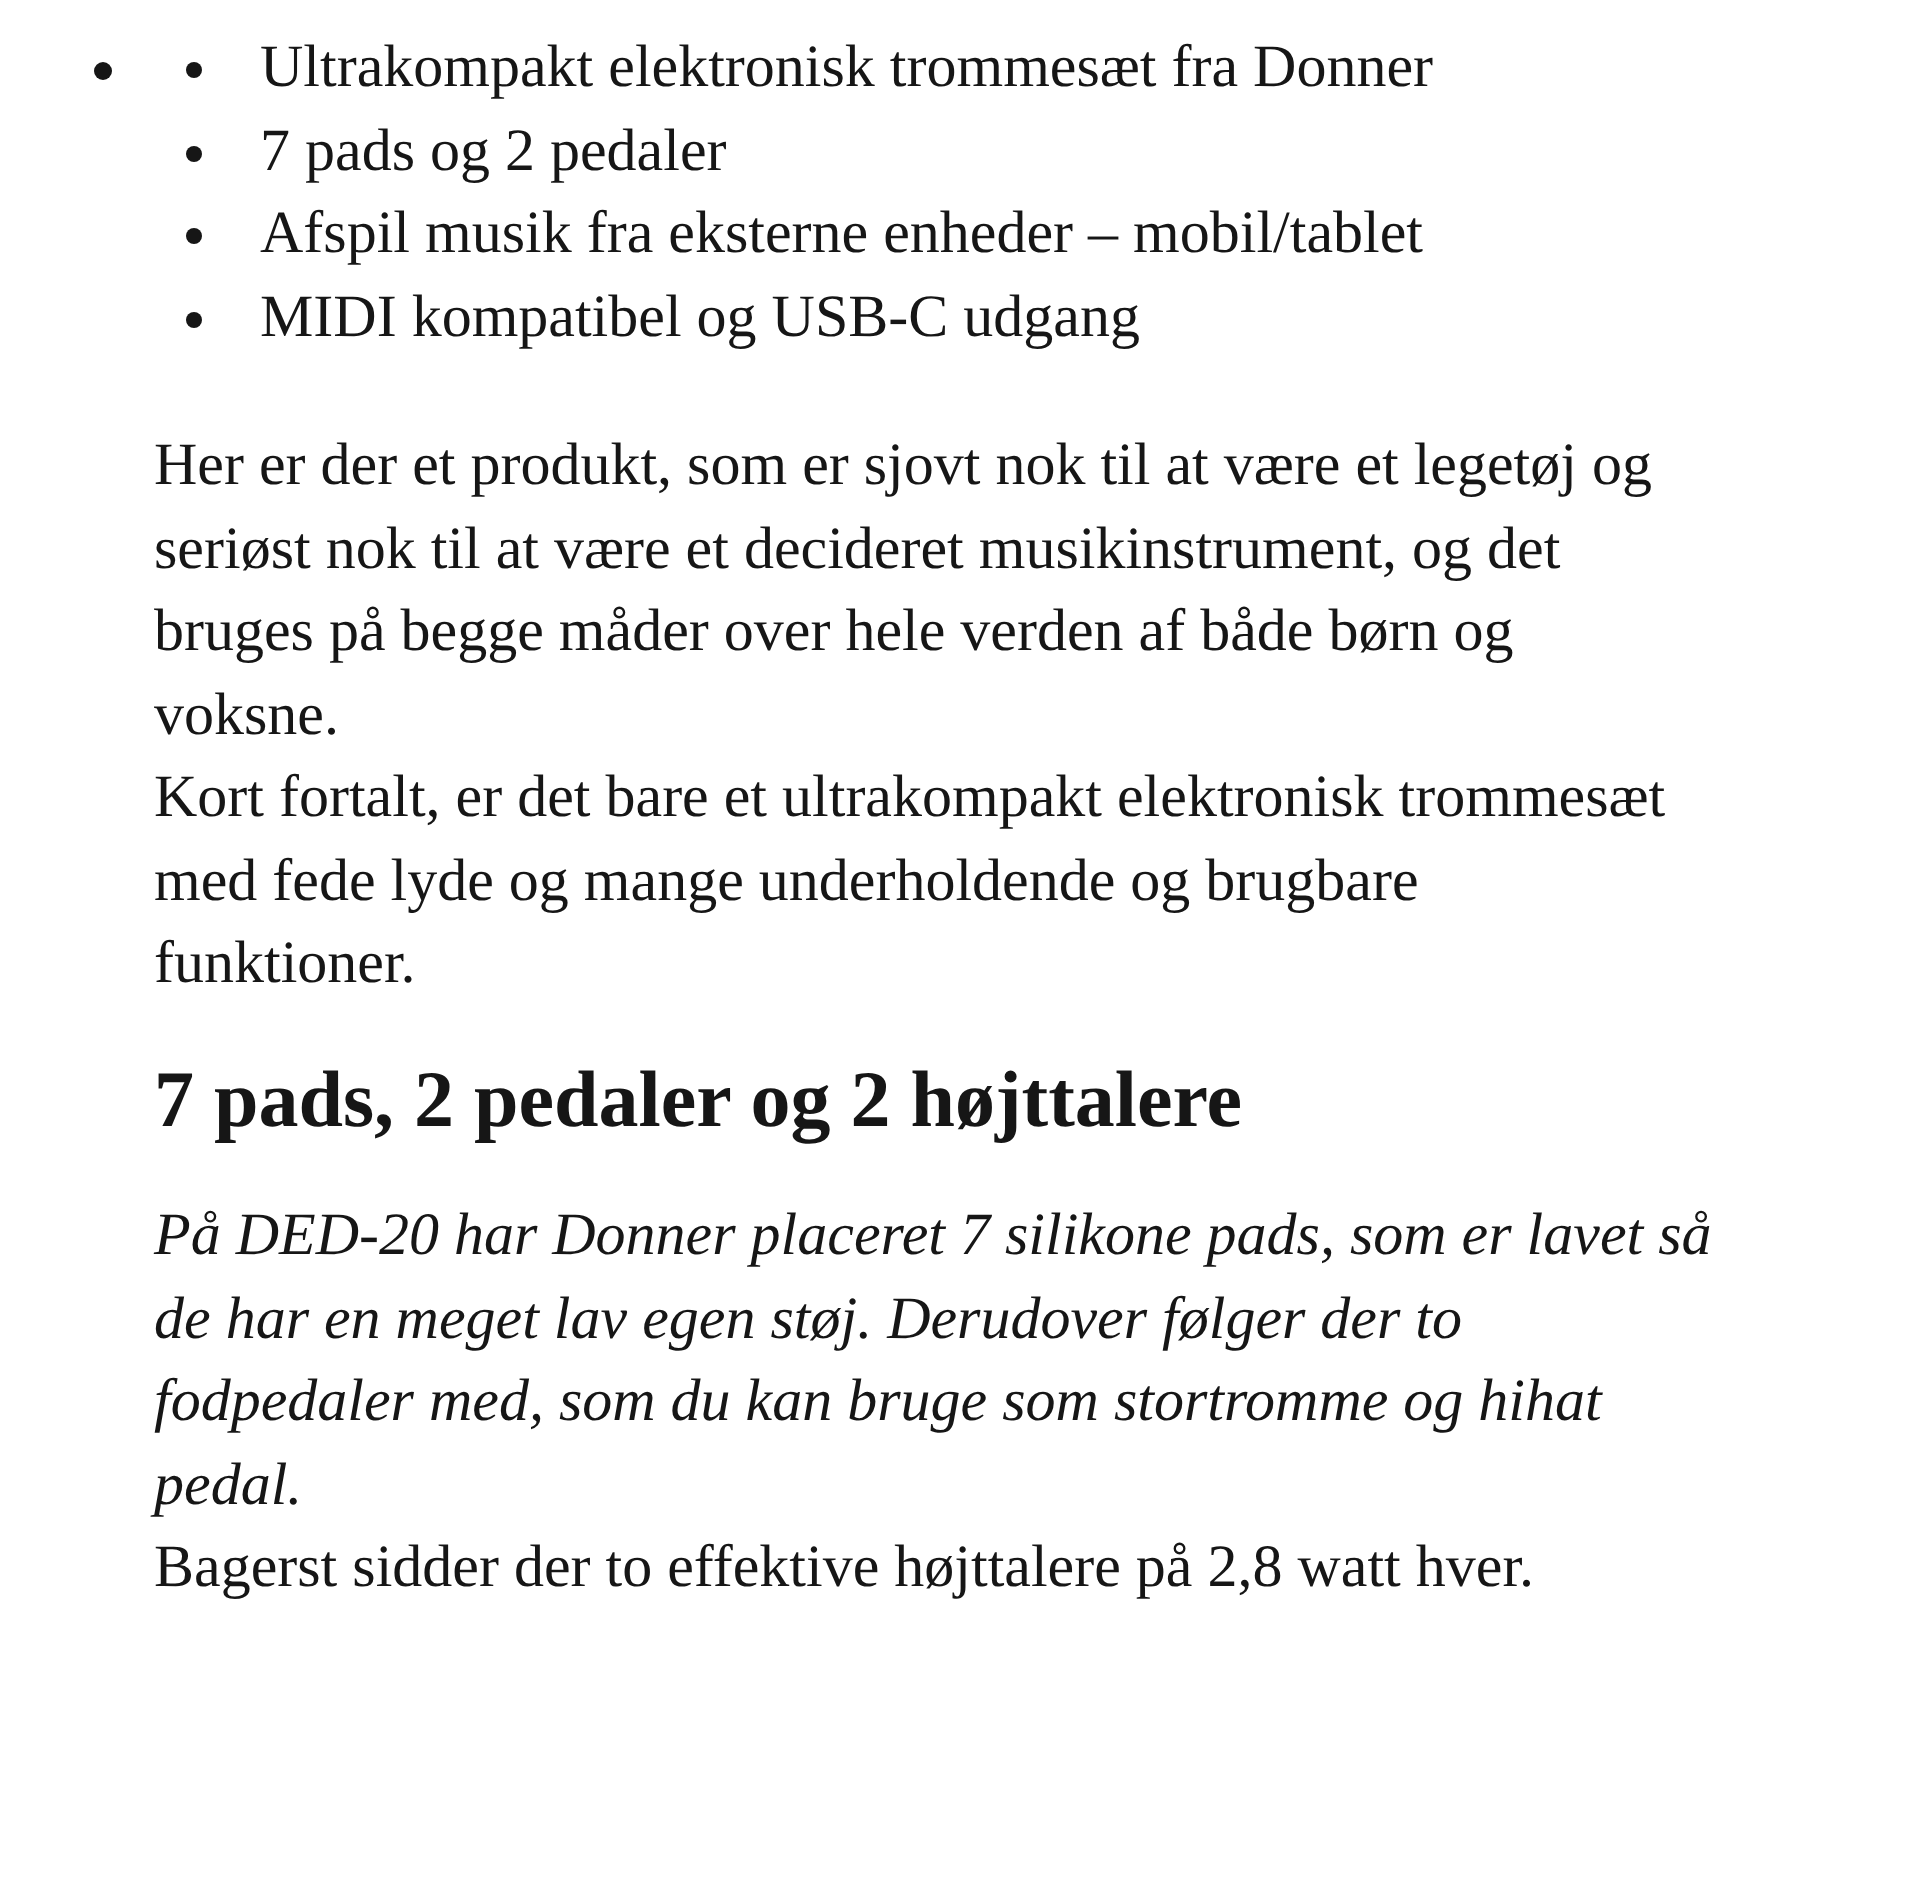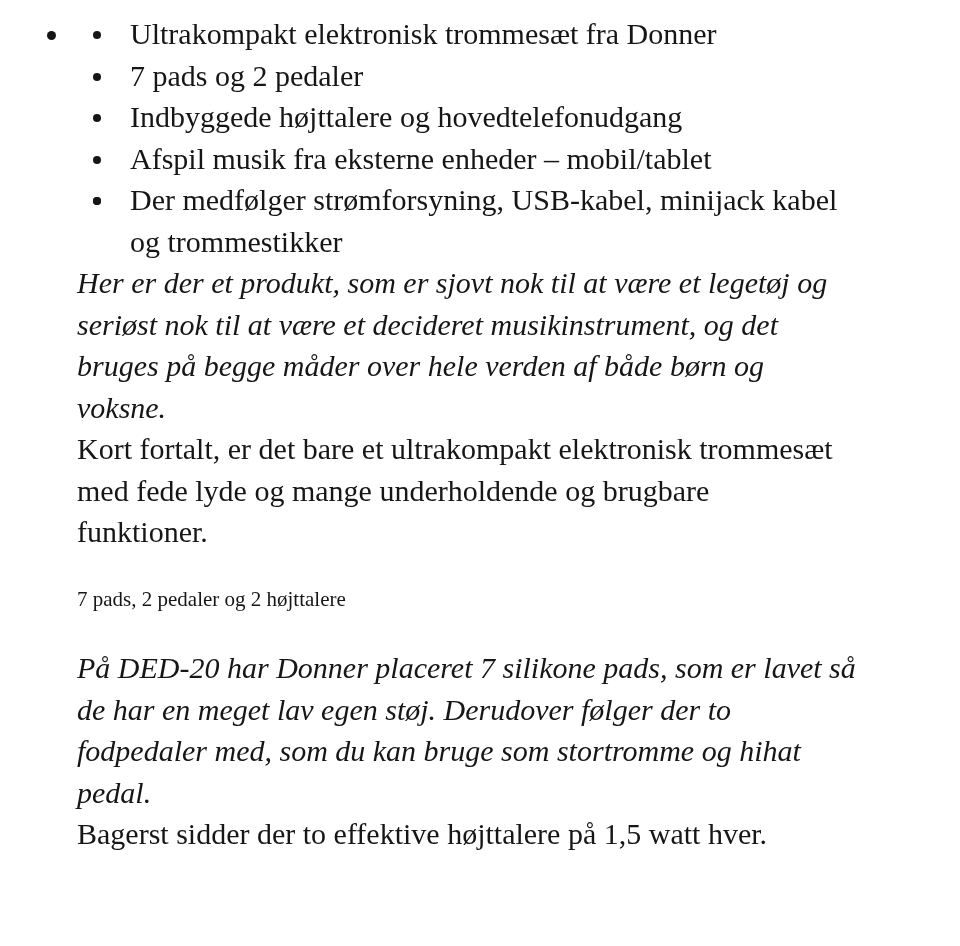--- a/index.html
+++ b/index.html
@@ -45,30 +45,30 @@
     left: 47px;
     top: 18px;
     width: 9px;
     height: 9px;
   }
   .para {
     margin: 0 0 0 77px;
     width: 875px;
   }
   .para.first {
-    font-style: italic;
+    margin-top: 33px;
   }
   .para.gap {
     margin-top: 27px;
     font-style: italic;
   }
   h2.heading {
-    font-size: 21px;
+    font-size: 40px;
     line-height: 41.5px;
-    font-weight: normal;
+    font-weight: bold;
     margin: 26px 0 0 77px;
     width: 875px;
   }
 </style>
 </head>
 <body>
 
 <div class="doc">
 
   <div class="list-block">
@@ -77,37 +77,30 @@
       <li>
         <span class="bullet"></span>
         <span>Ultrakompakt elektronisk trommesæt fra Donner</span>
       </li>
       <li>
         <span class="bullet"></span>
         <span>7 pads og 2 pedaler</span>
       </li>
       <li>
         <span class="bullet"></span>
-        <span>Indbyggede højttalere og hovedtelefonudgang</span>
-      </li>
-      <li>
-        <span class="bullet"></span>
         <span>Afspil musik fra eksterne enheder – mobil/tablet</span>
       </li>
       <li>
         <span class="bullet"></span>
-      </li>
-      <li>
-        <span class="bullet"></span>
-        <span>Der medfølger strømforsyning, USB-kabel, minijack kabel<br>og trommestikker</span>
+        <span>MIDI kompatibel og USB-C udgang</span>
       </li>
     </ul>
   </div>
 
   <div class="para first">Her er der et produkt, som er sjovt nok til at være et legetøj og<br>seriøst nok til at være et decideret musikinstrument, og det<br>bruges på begge måder over hele verden af både børn og<br>voksne.</div>
   <div class="para">Kort fortalt, er det bare et ultrakompakt elektronisk trommesæt<br>med fede lyde og mange underholdende og brugbare<br>funktioner.</div>
 
   <h2 class="heading">7 pads, 2 pedaler og 2 højttalere</h2>
 
   <div class="para gap">På DED-20 har Donner placeret 7 silikone pads, som er lavet så<br>de har en meget lav egen støj. Derudover følger der to<br>fodpedaler med, som du kan bruge som stortromme og hihat<br>pedal.</div>
-  <div class="para">Bagerst sidder der to effektive højttalere på 1,5 watt hver.</div>
+  <div class="para">Bagerst sidder der to effektive højttalere på 2,8 watt hver.</div>
 
 </div>
 
 </body></html>

